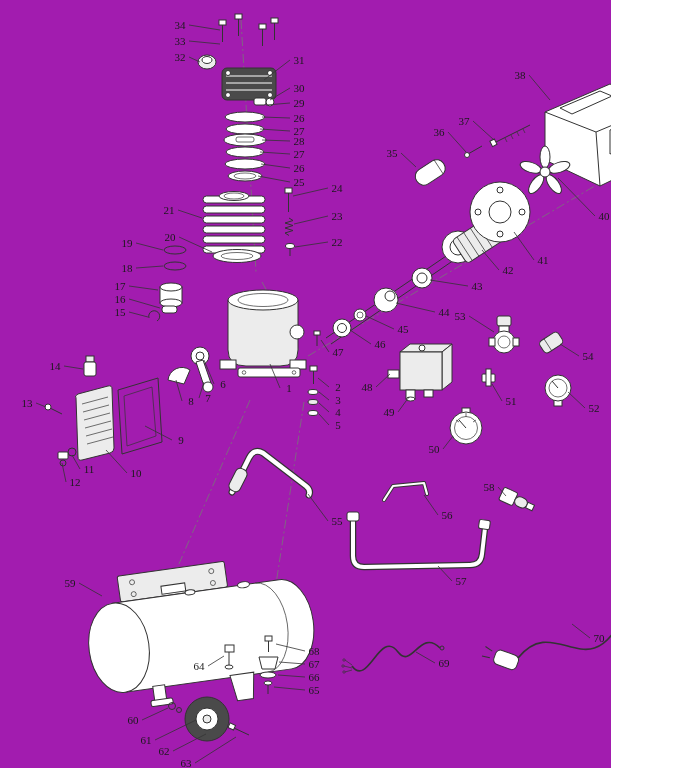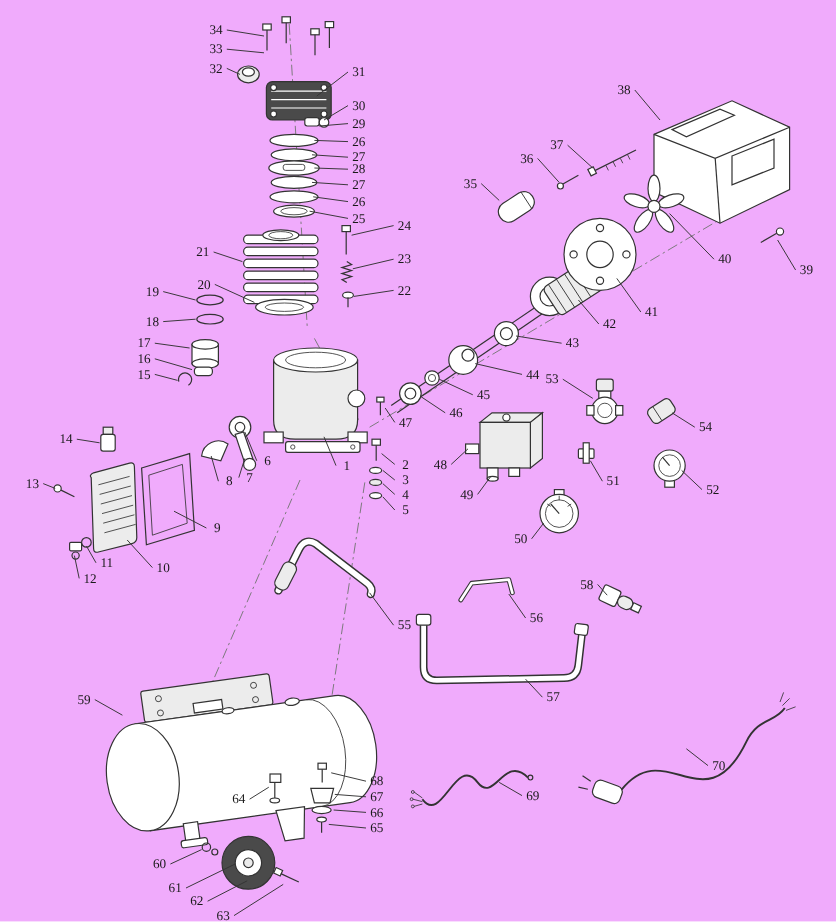--- a/index.html
+++ b/index.html
@@ -1,16 +1,16 @@
 <!DOCTYPE html>
 <html><head>
 <meta charset="utf-8">
 <style>
   html,body{margin:0;padding:0;background:#ffffff;}
-  .stage{position:relative;width:697px;height:768px;background:#f0abfc;overflow:hidden;
+  .stage{position:relative;width:611px;height:768px;background:#a21caf;overflow:hidden;
          font-family:"Liberation Serif","DejaVu Serif",serif;}
   svg{display:block;}
   svg text{font-family:"Liberation Serif","DejaVu Serif",serif;}
   .lw{fill:#ffffff;stroke:#333;stroke-width:1;}
   .lg{fill:#ececec;stroke:#333;stroke-width:1;}
   .ld{fill:#4a4a4a;stroke:#333;stroke-width:1;}
   .ln{fill:none;stroke:#333;stroke-width:1;}
   .thin{fill:none;stroke:#333;stroke-width:0.7;}
   .wf{stroke:#fff;stroke-width:1;fill:none;}
   .cl{fill:none;stroke:#777;stroke-width:0.8;stroke-dasharray:9 3 2 3;}

